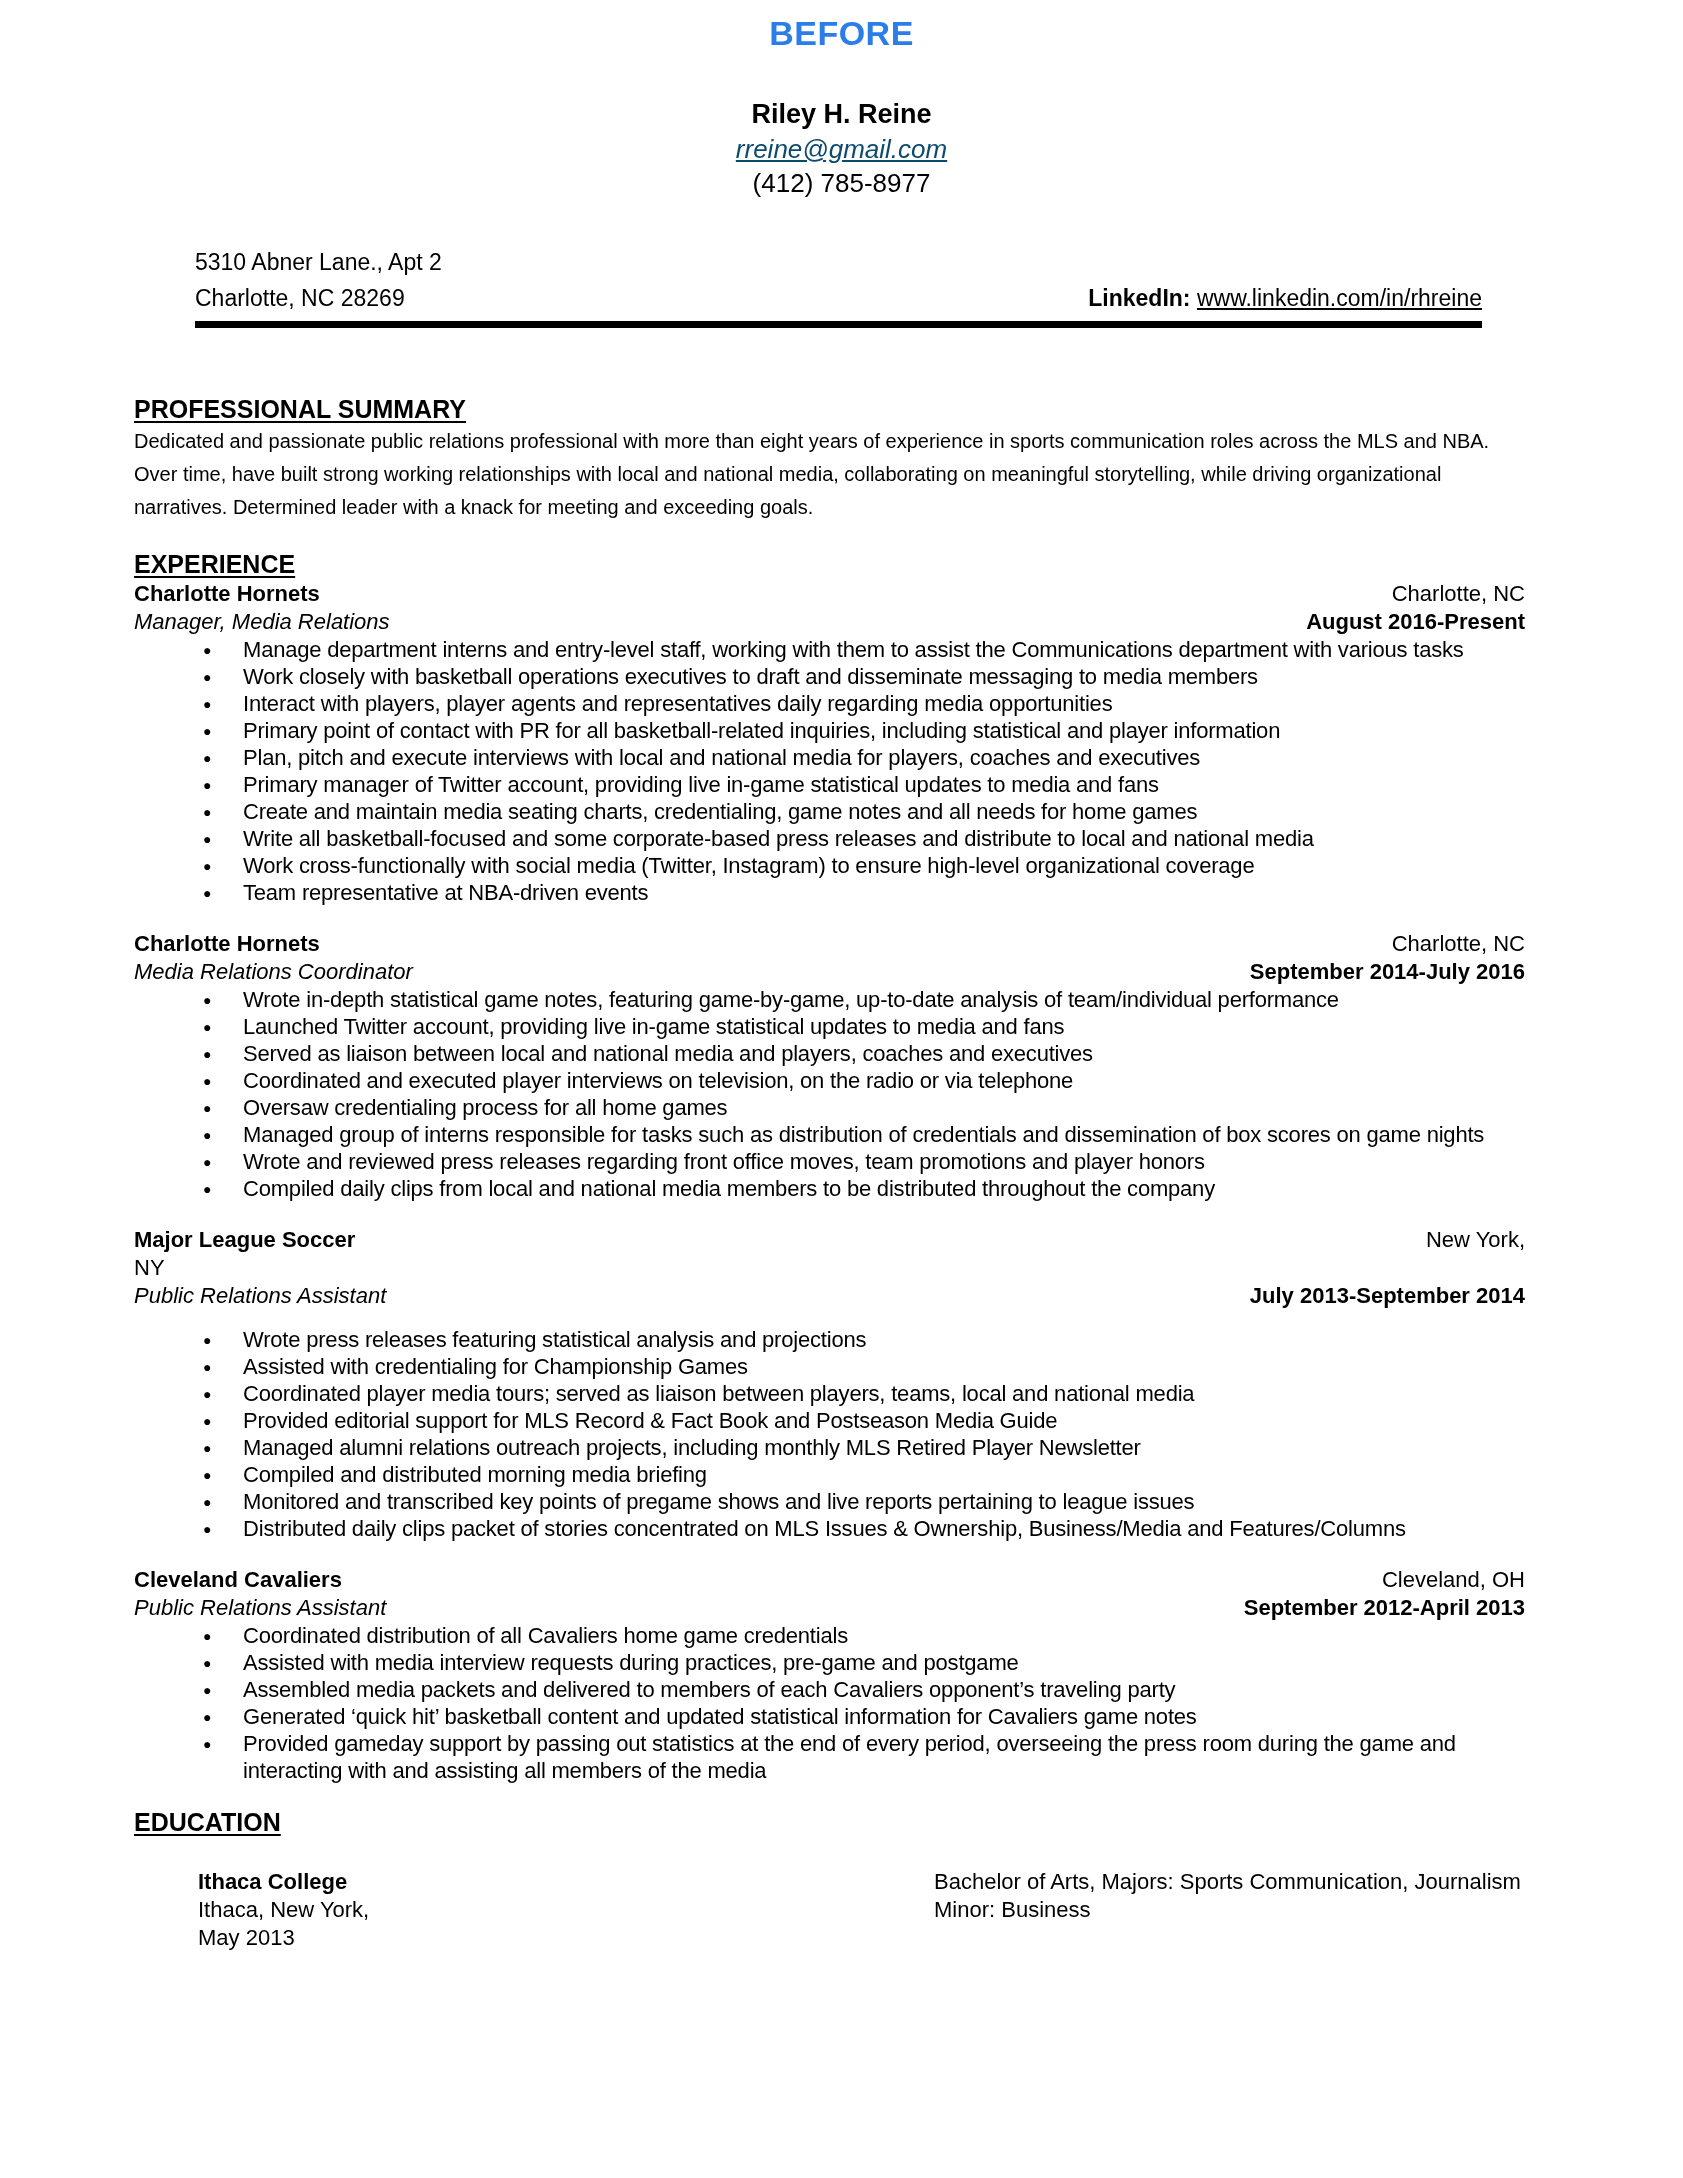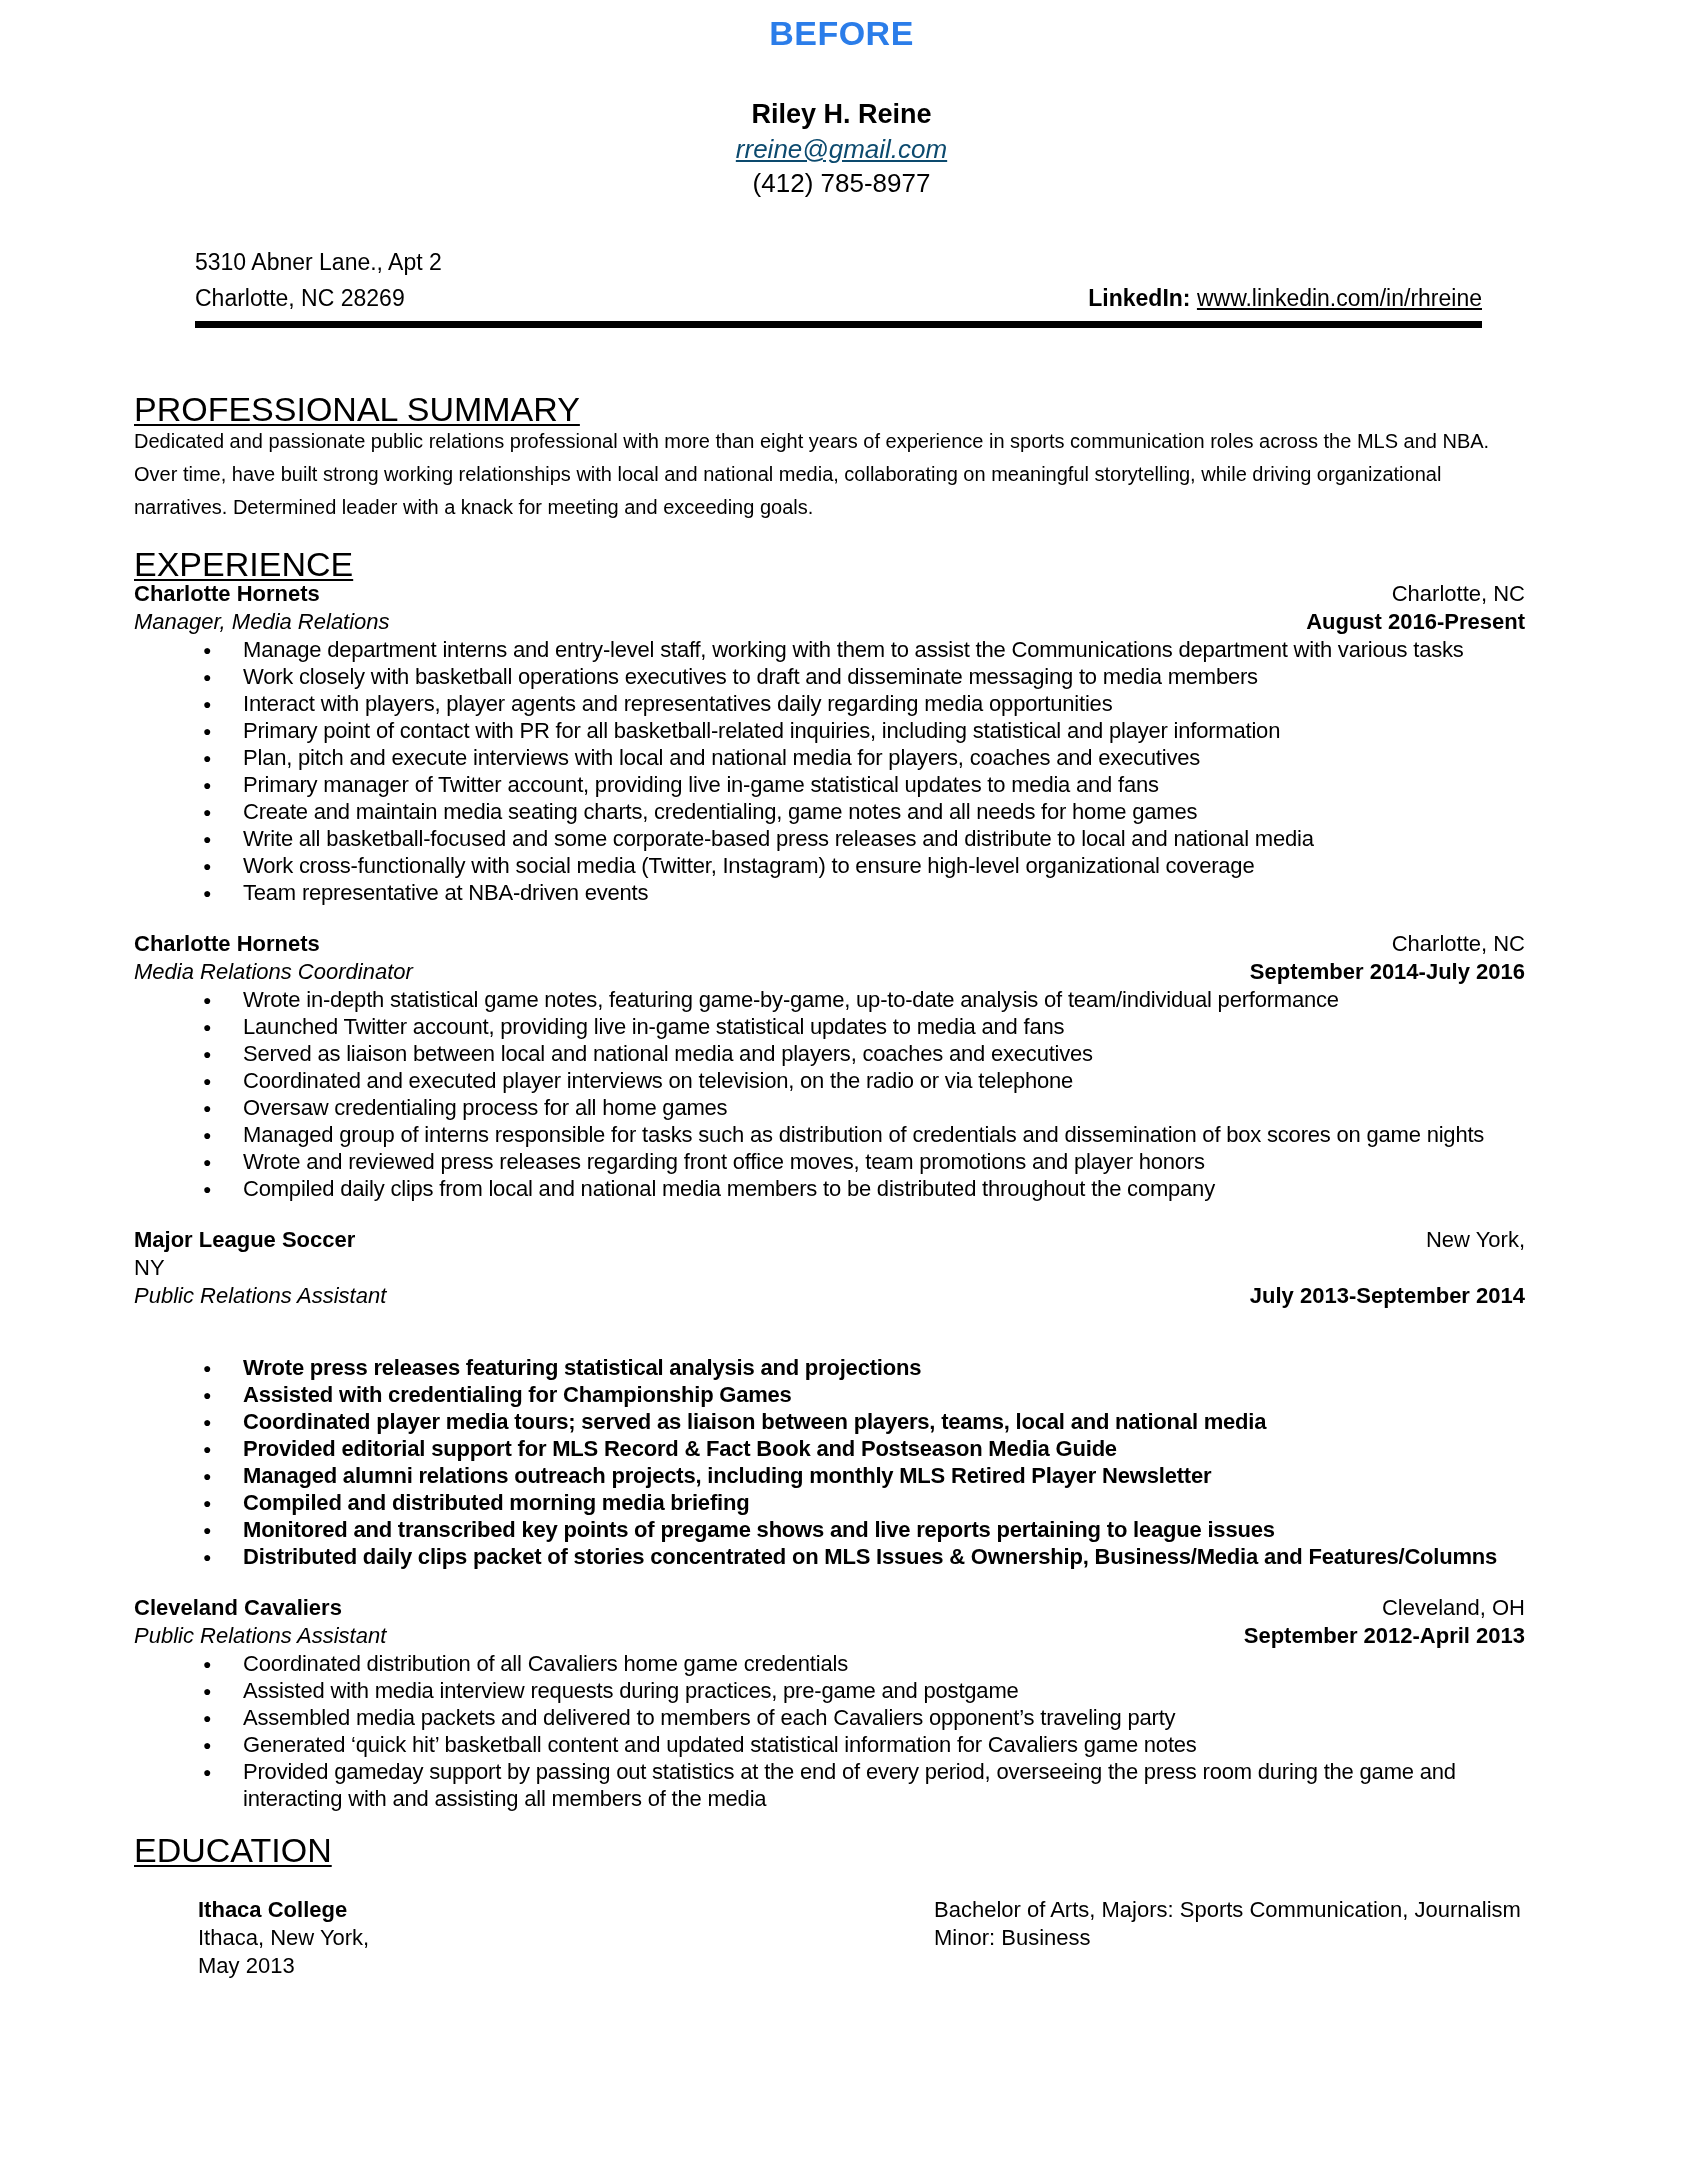--- a/index.html
+++ b/index.html
@@ -49,22 +49,22 @@
   .address { font-size: 23px; line-height: 36px; }
   .linkedin-line { font-size: 23px; line-height: 36px; }
   .linkedin-line .lbl { font-weight: 700; }
   .linkedin-line a { text-decoration: underline; cursor: pointer; }
   .rule {
     margin-top: 5px;
     border-bottom: 7px solid #000000;
     width: 100%;
   }
   .section-heading {
-    font-size: 34px;
-    font-weight: 400;
+    font-size: 25px;
+    font-weight: 700;
     line-height: 32px;
     text-decoration: underline;
     text-decoration-thickness: 2px;
     text-underline-offset: 3px;
   }
   .summary-section { margin-top: 65px; }
   .summary-text {
     font-size: 20px;
     line-height: 33px;
   }
@@ -75,21 +75,21 @@
     display: flex;
     justify-content: space-between;
     font-size: 22px;
     line-height: 28px;
   }
   .company { font-weight: 700; }
   .location { font-weight: 400; }
   .job-title { font-style: italic; }
   .dates { font-weight: 700; }
   ul.bullets { list-style: none; }
-  ul.bullets.spaced { margin-top: 44px; font-weight: bold; }
+  ul.bullets.spaced { margin-top: 16px; }
   ul.bullets li {
     position: relative;
     padding-left: 109px;
     font-size: 22px;
     line-height: 27px;
     letter-spacing: -0.2px;
   }
   ul.bullets li::before {
     content: "●";
     position: absolute;

